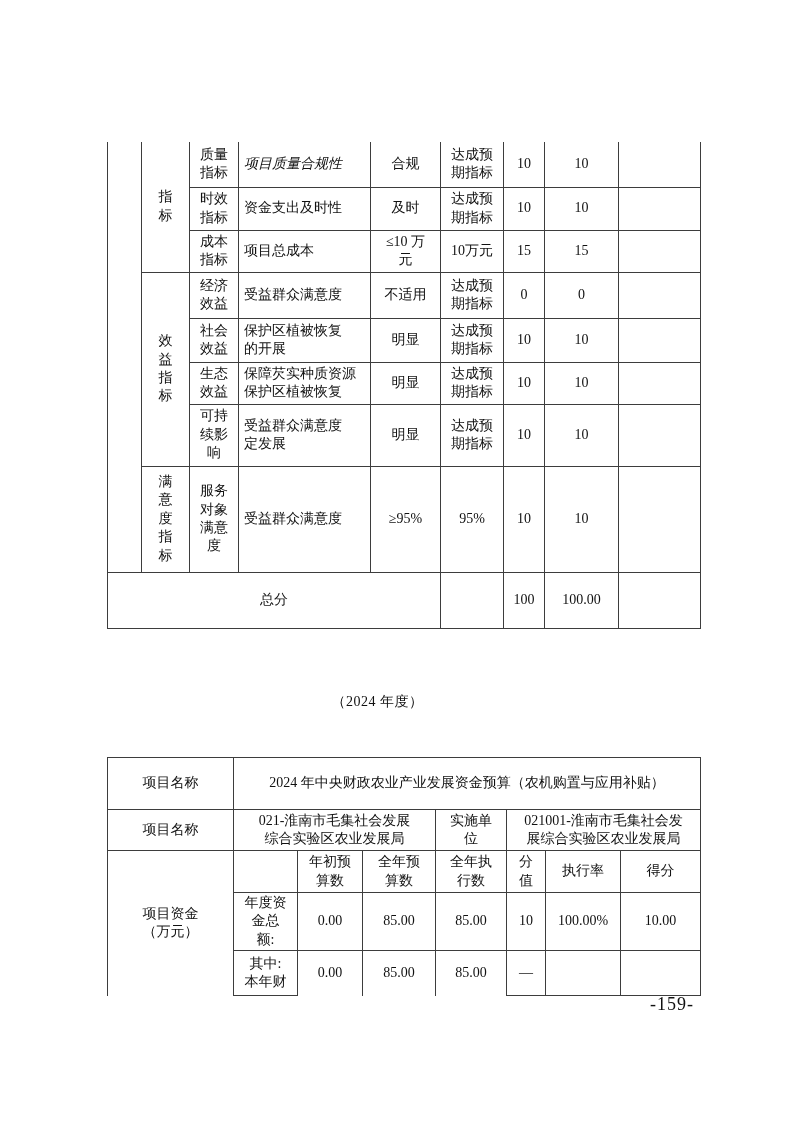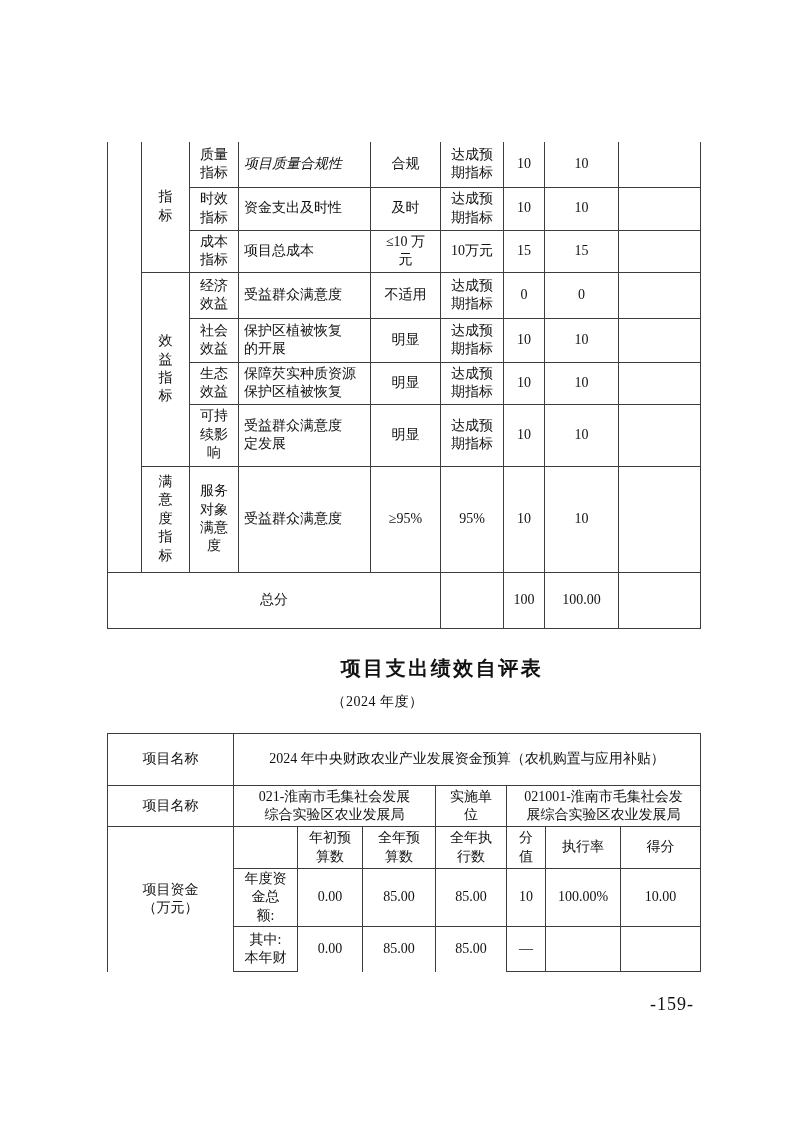--- a/index.html
+++ b/index.html
@@ -22,21 +22,21 @@
     white-space:pre-line;
     overflow:hidden;
   }
   
   .t1{left:107px;top:142px;width:593px;}
   .t1 tr.rfirst td{border-top:none;}
   .t1 td.boxed{border-top:1px solid #3d3d3d;font-style:italic;}
   td.lab{text-align:left;padding:1px 5px;}
   td.bold{font-weight:normal;}
   
-  .t2{left:107px;top:733px;width:593px;}
+  .t2{left:107px;top:757px;width:593px;}
   .t2 tr.rlast td{border-bottom:none;}
   .t2 tr.rlast td.bb{border-bottom:1px solid #3d3d3d;}
   .t2 td.nbb{border-bottom:none;}
   .doc-title{
     position:absolute;left:0;top:655px;width:100%;
     box-sizing:border-box;padding-left:90px;
     text-align:center;font-size:20px;font-weight:bold;letter-spacing:2.5px;
   }
   .doc-subtitle{
     position:absolute;left:0;top:693px;width:100%;
@@ -174,21 +174,20 @@
     <tr style="height:56px">
       <td colspan="5" class="bold">总分</td>
       <td></td>
       <td class="bold">100</td>
       <td class="bold">100.00</td>
       <td></td>
     </tr>
   </tbody>
     </table>
 
-  <div class="doc-title">项目支出绩效自评表</div>
   <div class="doc-subtitle">（2024 年度）</div>
 
   <table class="t2">
     <colgroup>
       <col style="width:126px">
         <col style="width:64px">
         <col style="width:65px">
       <col style="width:73px">
         <col style="width:71px">
         <col style="width:39px">

